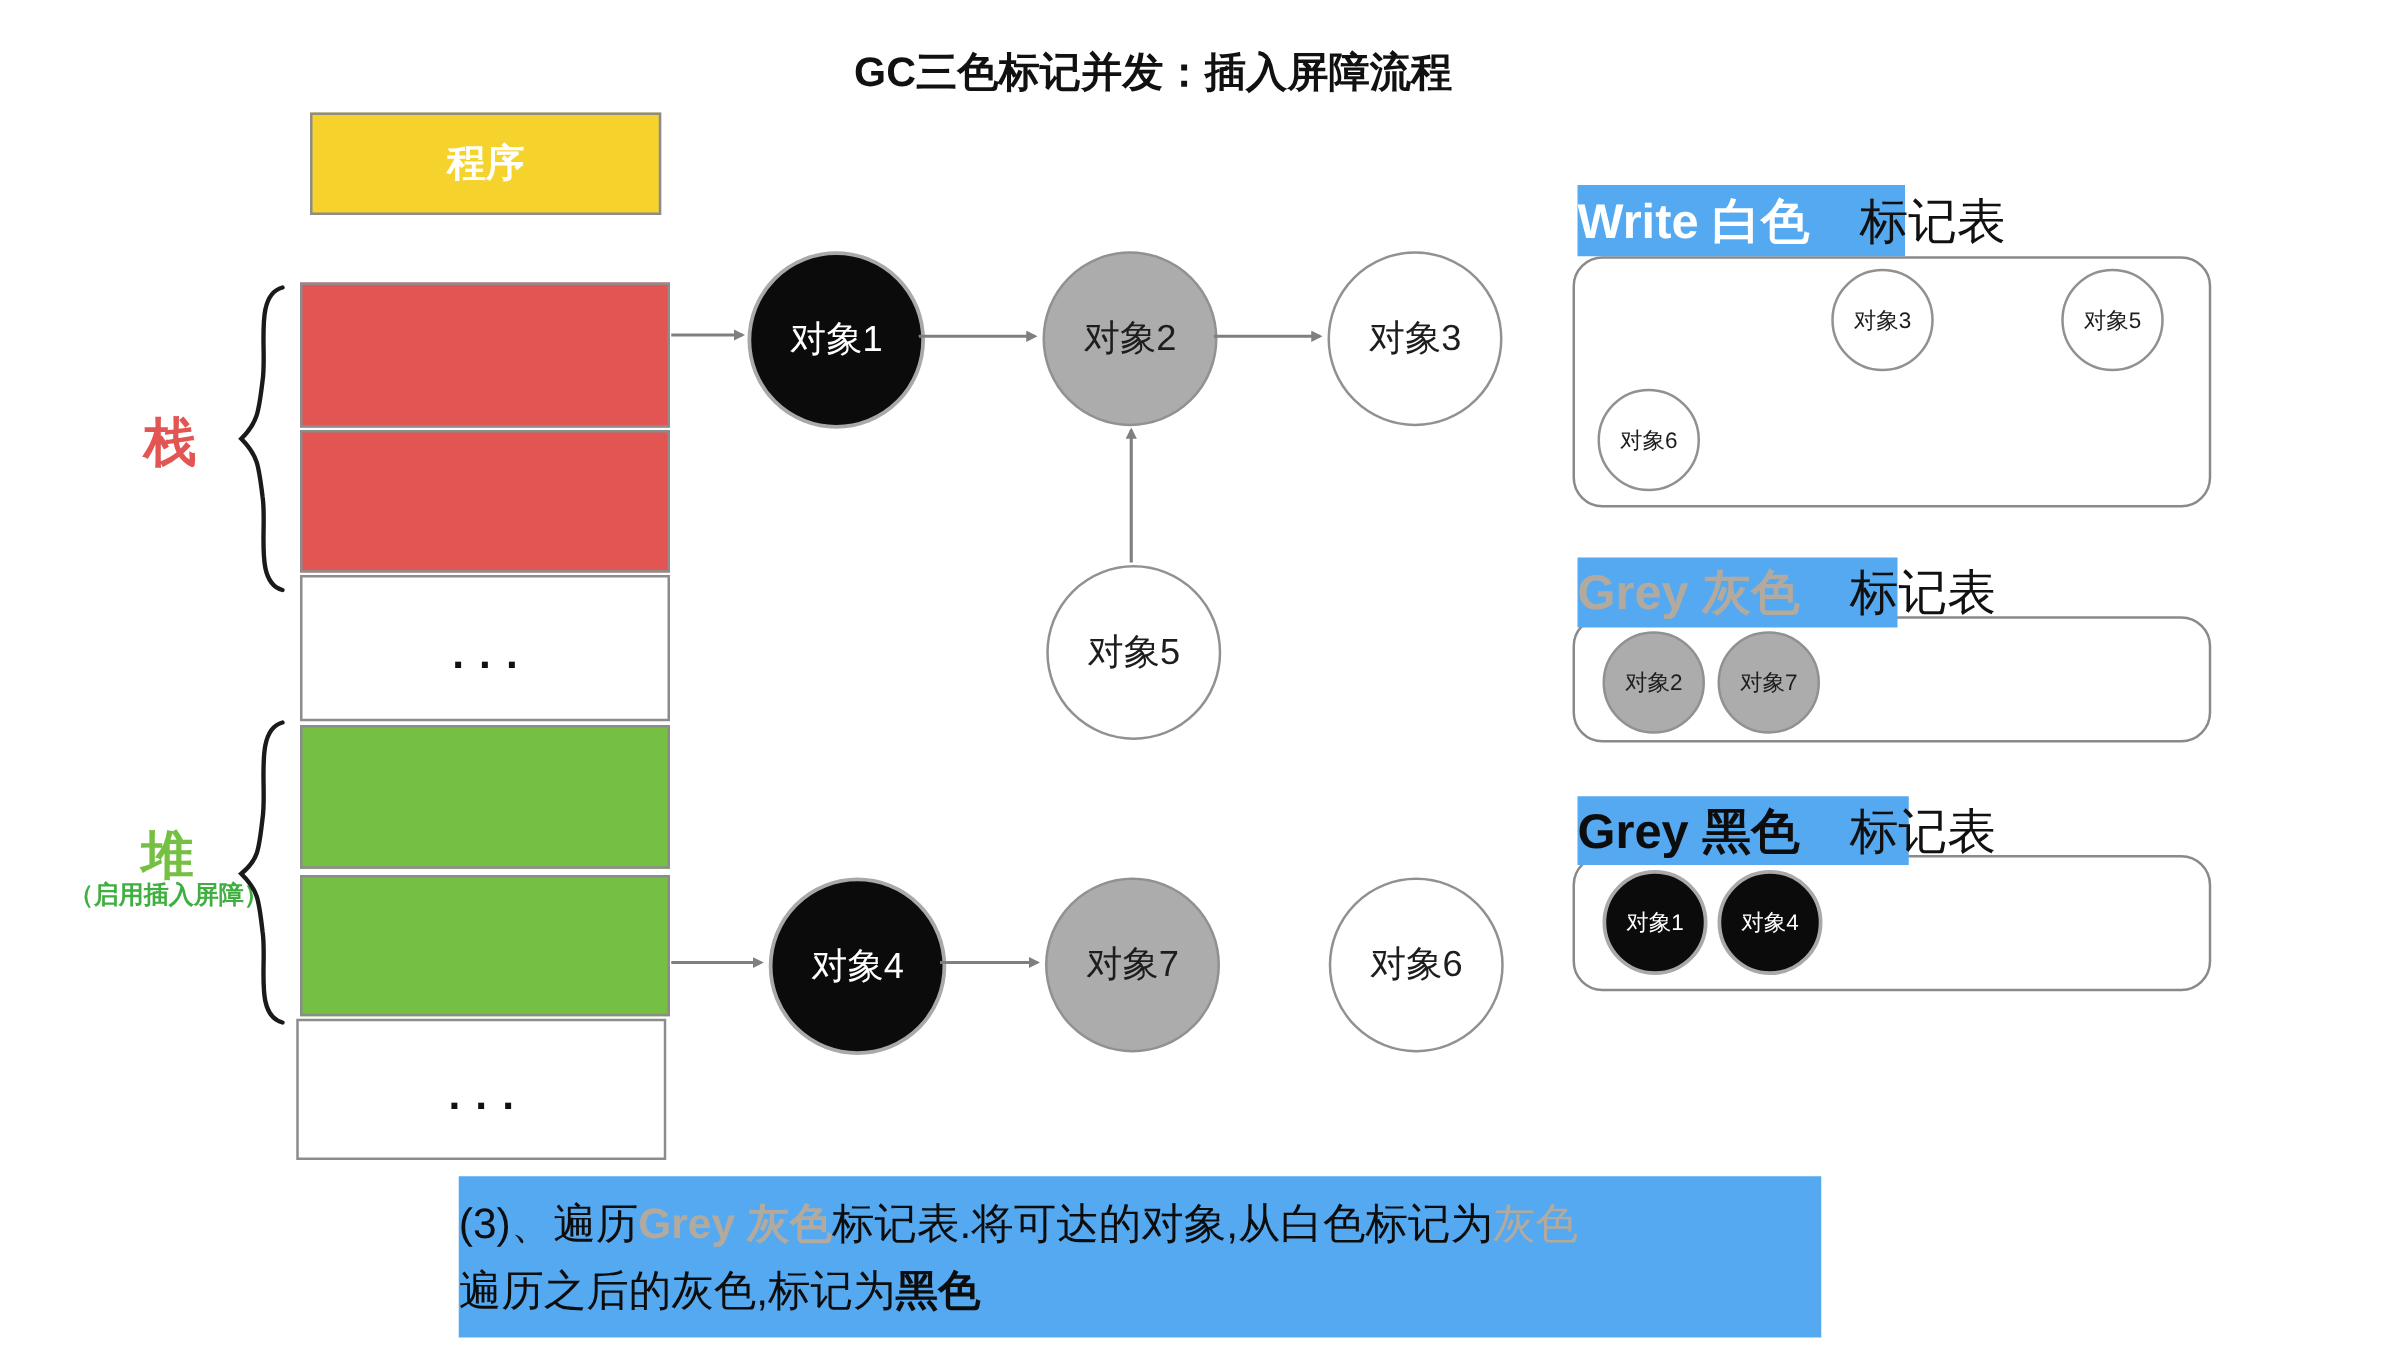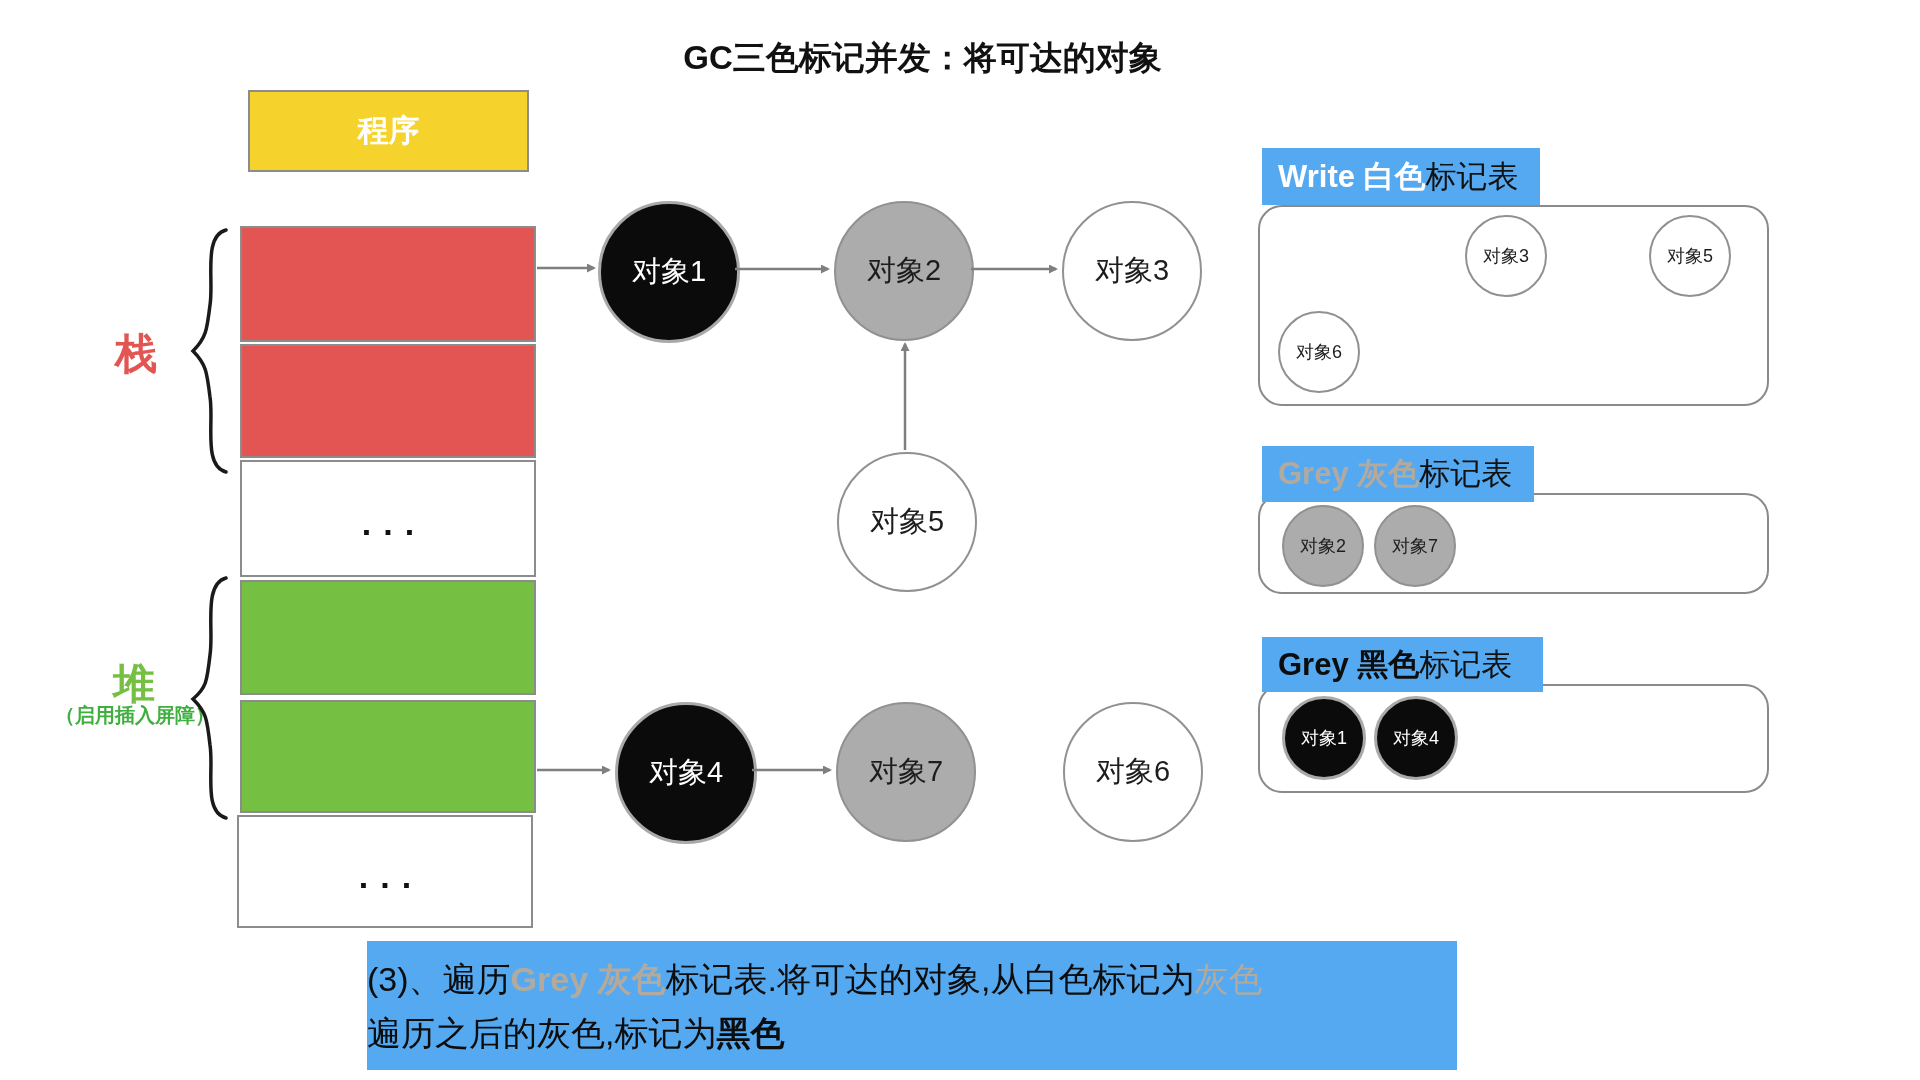--- a/index.html
+++ b/index.html
@@ -37,24 +37,24 @@
   .node{
     position:absolute;width:136px;height:136px;border-radius:50%;
     display:flex;align-items:center;justify-content:center;font-size:29px;
   }
   .node.black{background:#0b0b0b;color:#ffffff;border:3px solid #a9a9a9;}
   .node.grey{background:#acacac;color:#1d1d1d;border:2px solid #919191;}
   .node.white{background:#ffffff;color:#1d1d1d;border:2px solid #919191;}
   
   .tbl-header{
     position:absolute;background:#55a9f1;display:flex;align-items:center;
-    padding-left:16px;font-size:31px;white-space:nowrap;z-index:3;
+    padding-left:0;font-size:39px;white-space:nowrap;z-index:3;
   }
   .tbl-header .hl{font-weight:bold;}
-  .tbl-header .rest{color:#111;font-weight:normal;}
+  .tbl-header .rest{color:#111;font-weight:normal;margin-left:40px;}
   #hdr-white .hl{color:#ffffff;}
   #hdr-grey .hl{color:#b2aa9e;}
   #hdr-black .hl{color:#0d0d0d;}
   .tbl{
     position:absolute;background:#ffffff;border:2px solid #8a8a8a;border-radius:24px;z-index:1;
   }
   .snode{
     position:absolute;width:78px;height:78px;border-radius:50%;z-index:4;
     display:flex;align-items:center;justify-content:center;font-size:18px;
   }
@@ -71,21 +71,21 @@
   #banner .wgrey2{color:#b2aa9e;}
   #banner .bold{font-weight:bold;}
   
   #overlay{position:absolute;left:0;top:0;width:1920px;height:1080px;pointer-events:none;z-index:2;}
 </style>
 </head>
 <body>
 
 <div id="stage">
 
-  <div id="title" class="abs">GC三色标记并发：将可达的对象</div>
+  <div id="title" class="abs">GC三色标记并发：插入屏障流程</div>
 
   <svg id="overlay" viewBox="0 0 1920 1080">
     <defs>
       <marker id="ah" markerWidth="9" markerHeight="9" refX="7" refY="4.5" orient="auto" markerUnits="userSpaceOnUse">
         <path d="M0,0 L9,4.5 L0,9 Z" fill="#7f7f7f"></path>
       </marker>
     </defs>
     <g stroke="#7f7f7f" stroke-width="2.5" fill="none">
       <line x1="537" y1="268" x2="594" y2="268" marker-end="url(#ah)"></line>
       <line x1="735" y1="269" x2="828" y2="269" marker-end="url(#ah)"></line>

